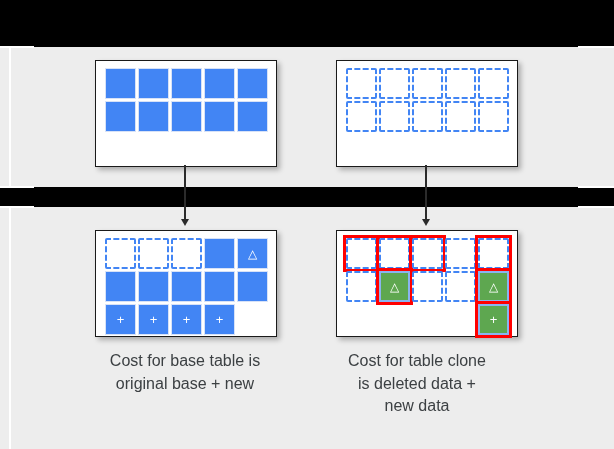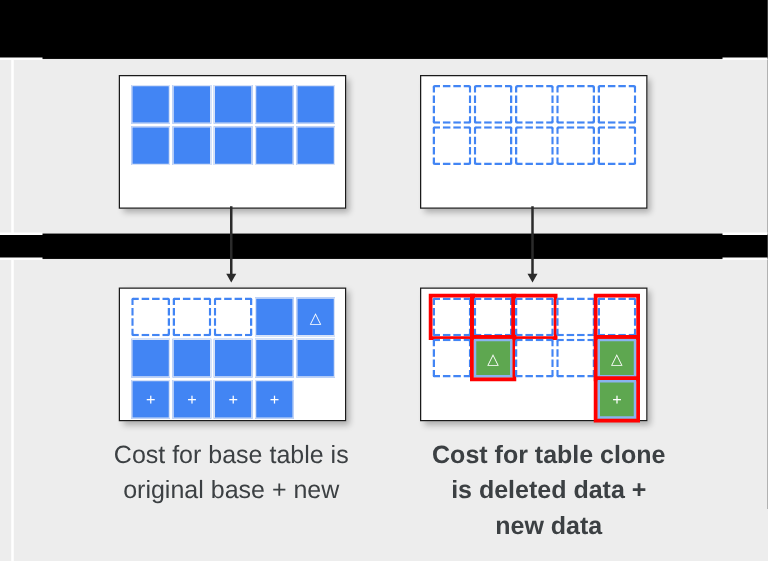--- a/index.html
+++ b/index.html
@@ -75,24 +75,24 @@
     border-top:7px solid #2b2b2b;
   }
   .arrow-left{left:178px;top:165px;height:62px;}
   .arrow-right{left:419px;top:165px;height:62px;}
   .arrow .shaft{height:55px;}
   .arrow .head{top:54px;}
 
   
   .caption{
     position:absolute;text-align:center;color:#3c4043;
-    font-size:20px;line-height:1.42;font-family:"Liberation Sans", sans-serif;
+    font-size:16px;line-height:1.42;font-family:"Liberation Sans", sans-serif;
   }
   .caption-left{left:70px;top:350px;width:230px;}
-  .caption-right{left:324px;top:350px;width:230px;font-weight:bold;}
+  .caption-right{left:302px;top:350px;width:230px;}
   .caption div{white-space:nowrap;}
 </style>
 </head>
 <body>
 
 <div class="stage">
 
   <div class="panel panel-top"></div>
   <div class="panel panel-bottom"></div>
   <div class="band-black band-top"></div>

